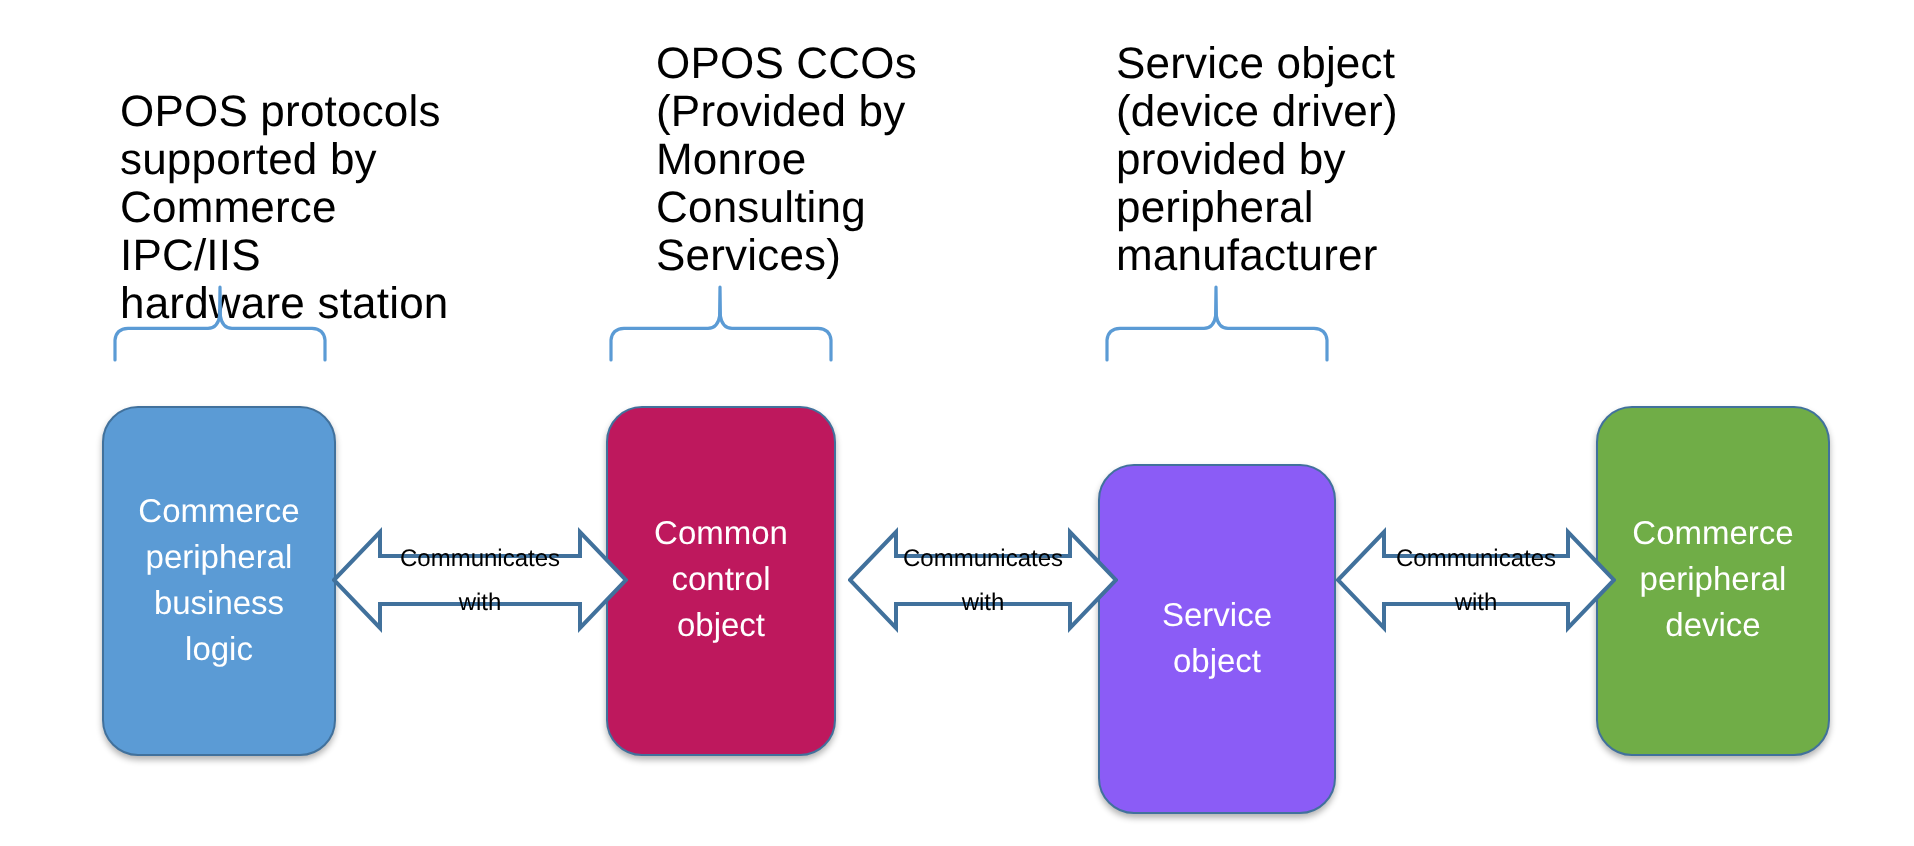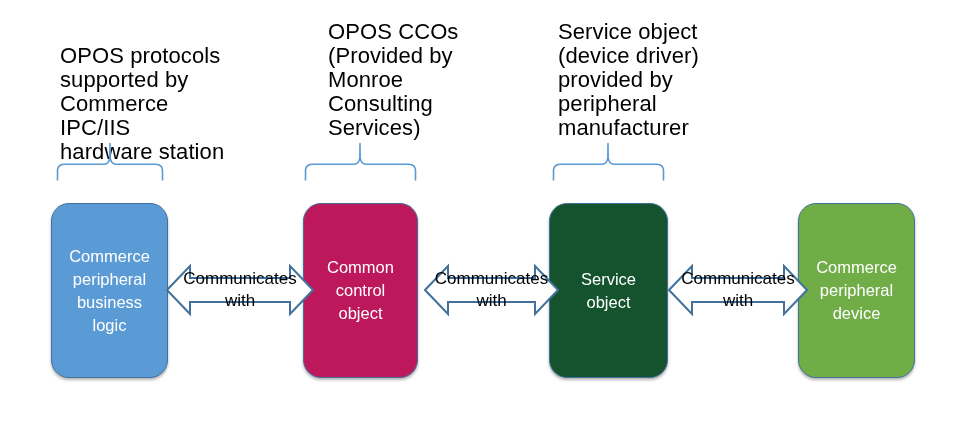--- a/index.html
+++ b/index.html
@@ -79,21 +79,21 @@
     display: block;
   }
   .connector-label {
     position: absolute;
     left: 0; top: 0;
     width: 100%; height: 100%;
     display: flex;
     flex-direction: column;
     align-items: center;
     justify-content: center;
-    font-size: 17px;
+    font-size: 12px;
     line-height: 22px;
     color: #000000;
     white-space: pre-line;
     text-align: center;
     pointer-events: none;
   }
   #connector-0 { left: 166px; width: 148px; }
   #connector-1 { left: 424px; width: 135px; }
   #connector-2 { left: 668px; width: 140px; }
 </style>
@@ -131,21 +131,21 @@
 business
 logic</span>
   </div>
 
   <div class="node-box" id="box-1" style="background:#be185d;">
     <span class="node-label">Common
 control
 object</span>
   </div>
 
-  <div class="node-box" id="box-2" style="background:#14532d;">
+  <div class="node-box" id="box-2" style="background:#8b5cf6;margin-top:29px;">
     <span class="node-label">Service
 object</span>
   </div>
 
   <div class="node-box" id="box-3" style="background:#70AD47;">
     <span class="node-label">Commerce
 peripheral
 device</span>
   </div>
 

